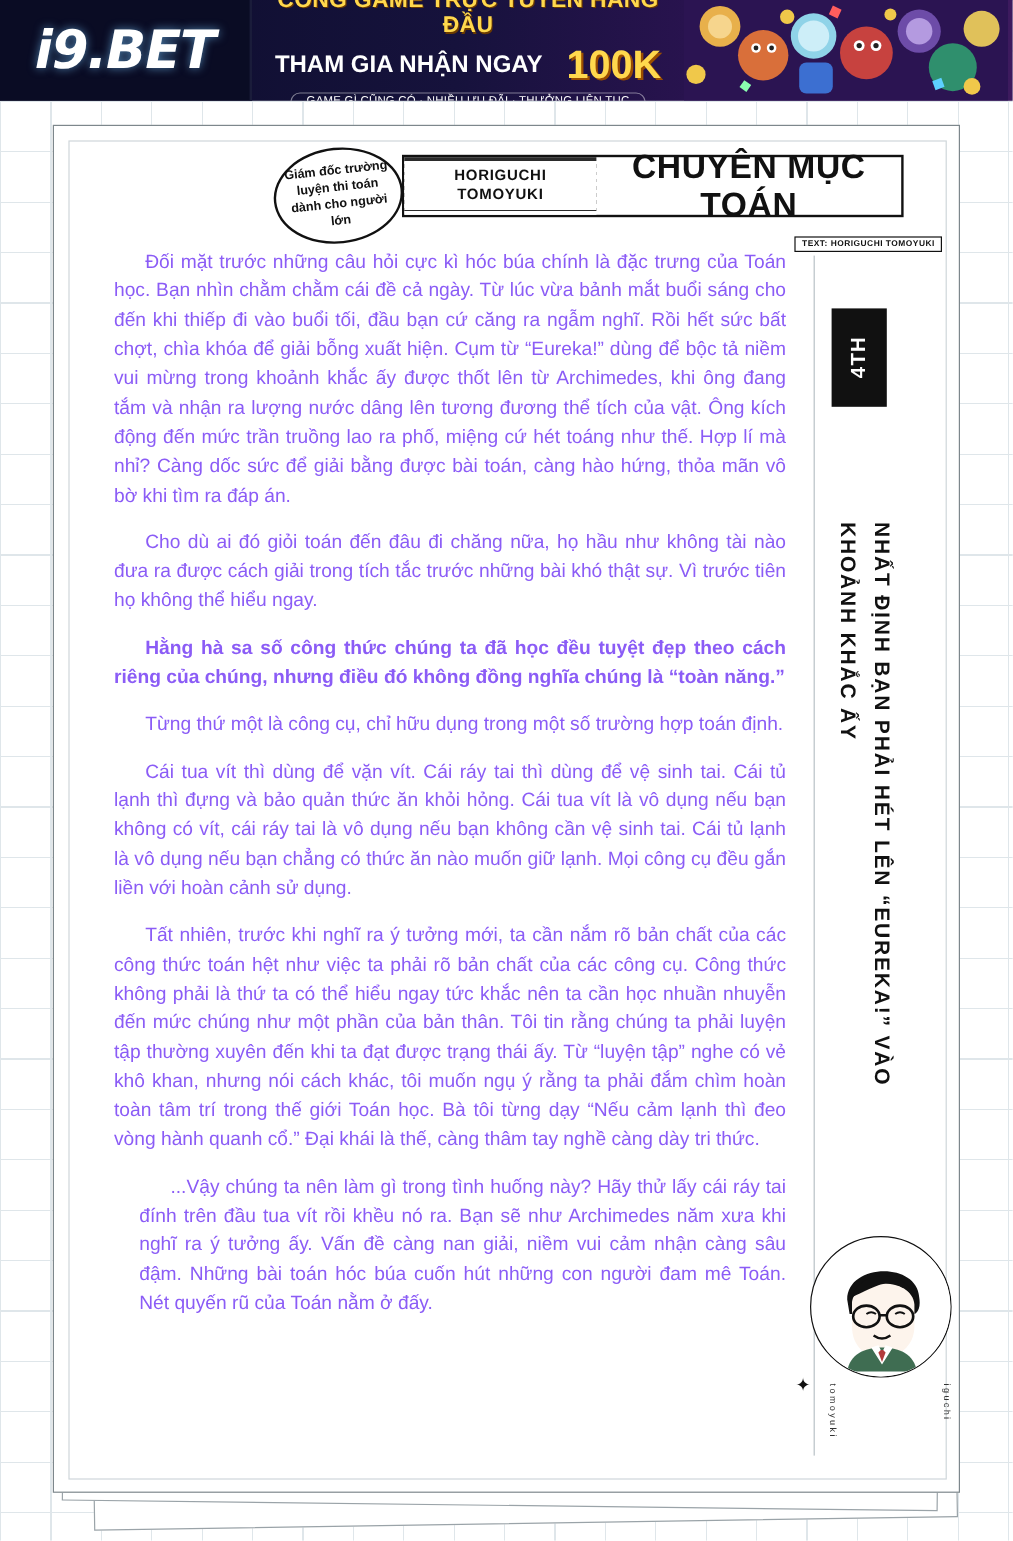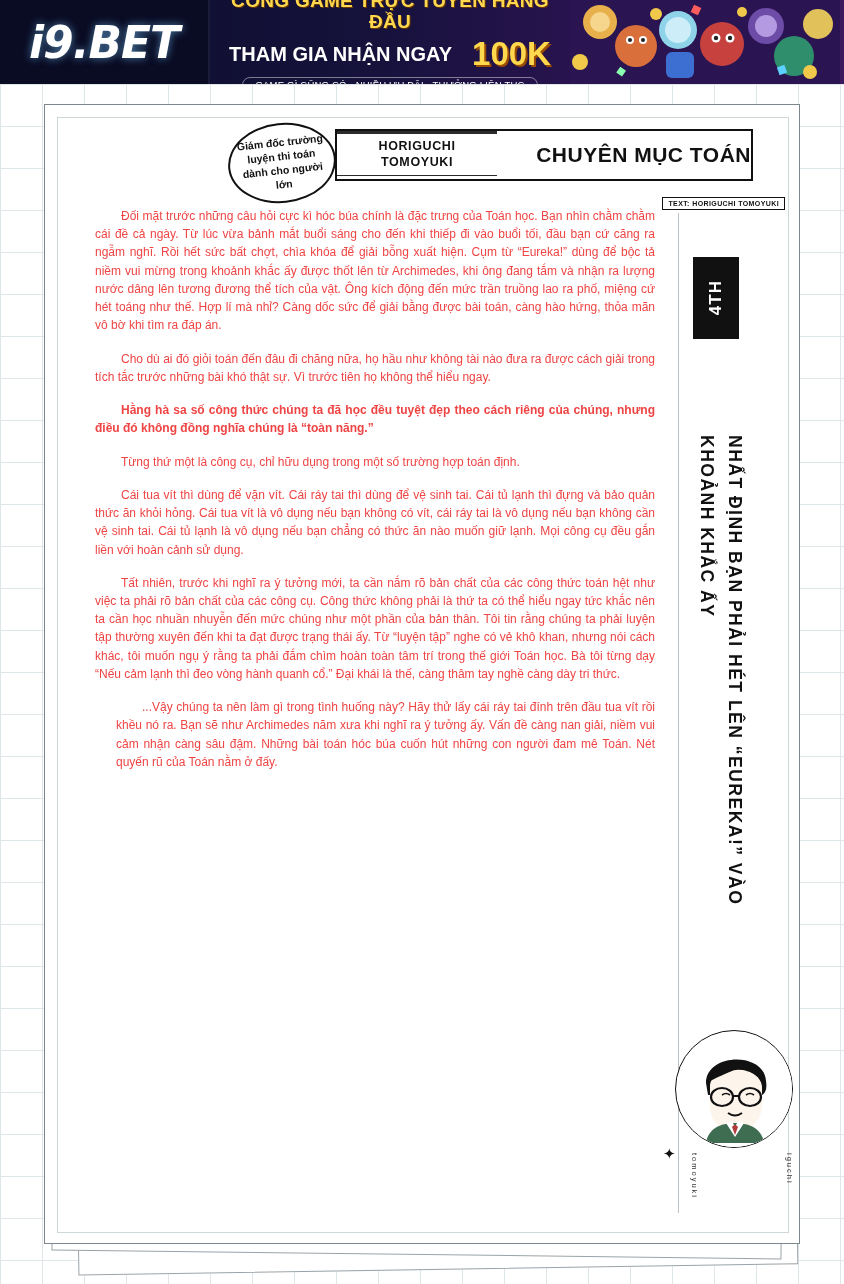--- a/index.html
+++ b/index.html
@@ -128,22 +128,22 @@
   }
   .author-name {
     position: relative;
     background: #fff;
     padding: 4px 6px;
     font-size: 12.5px; font-weight: bold; letter-spacing: .6px;
     line-height: 1.25; text-align: center; color: #111;
   }
   .section-title {
     flex: 1;
-    text-align: right;
-    font-size: 21px;
+    text-align: center;
+    font-size: 28px;
     font-weight: bold;
     letter-spacing: .5px;
     color: #111;
   }
   .text-credit {
     position: absolute; right: 14px; top: 92px;
     font-size: 7px; font-weight: bold; letter-spacing: .4px;
     border: 1px solid #111; padding: 2px 5px; color: #111;
     background: #fff;
     z-index: 5;
@@ -151,23 +151,23 @@
 
   
   .body-col {
     position: absolute;
     left: 50px; top: 102px;
     width: 560px;
     text-align: justify;
   }
   .body-col p {
     margin: 0 0 15px 0;
-    font-size: 12px;
+    font-size: 16px;
     line-height: 1.52;
-    color: #ef4444;
+    color: #8b5cf6;
     text-indent: 26px;
   }
   .body-col p.bold-para { font-weight: bold; }
   .body-col p:last-child { margin-bottom: 0; margin-left: 21px; }
 
   
   .rail-divider {
     position: absolute; left: 633px; top: 108px;
     width: 1px; height: 1000px; background: #b9c1c6;
   }

